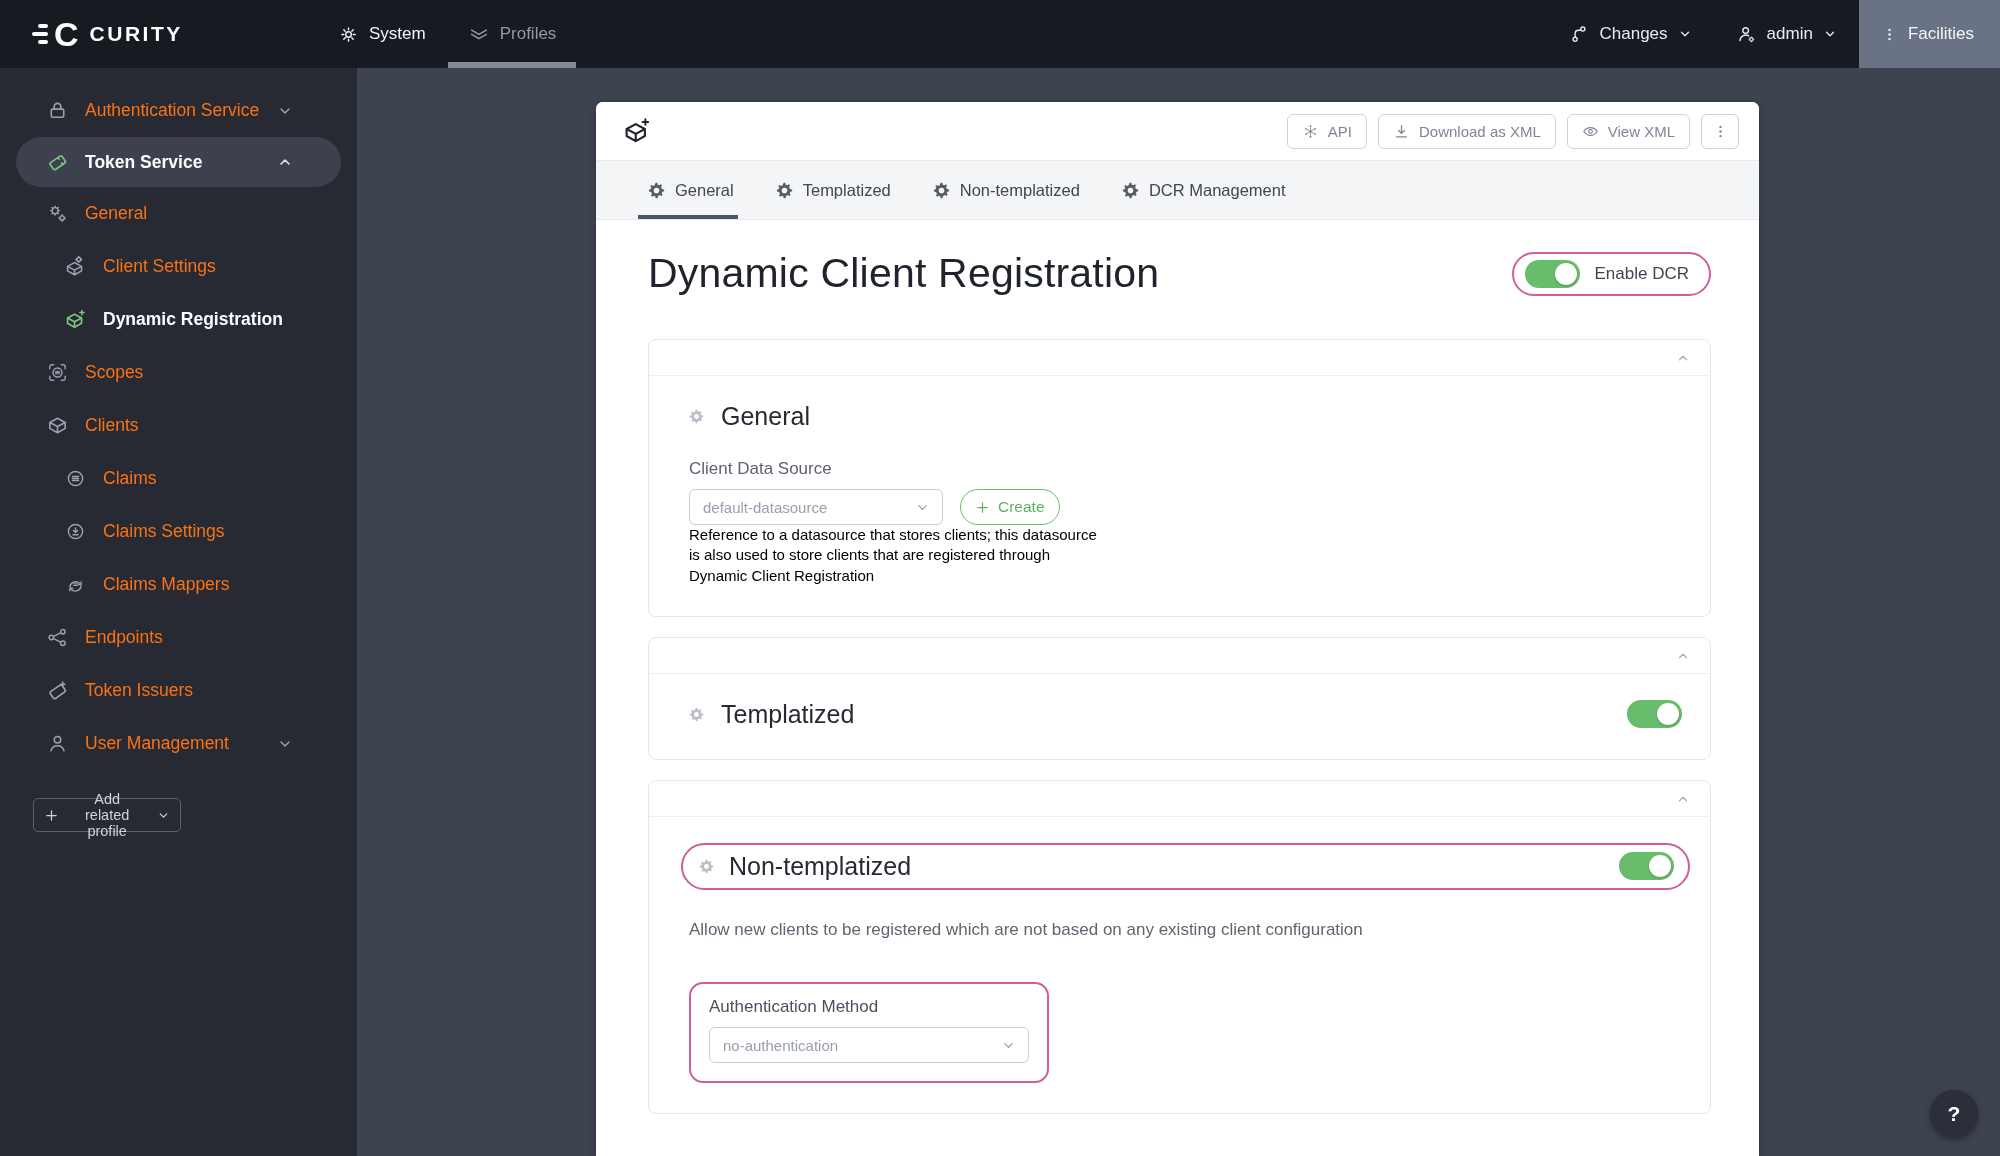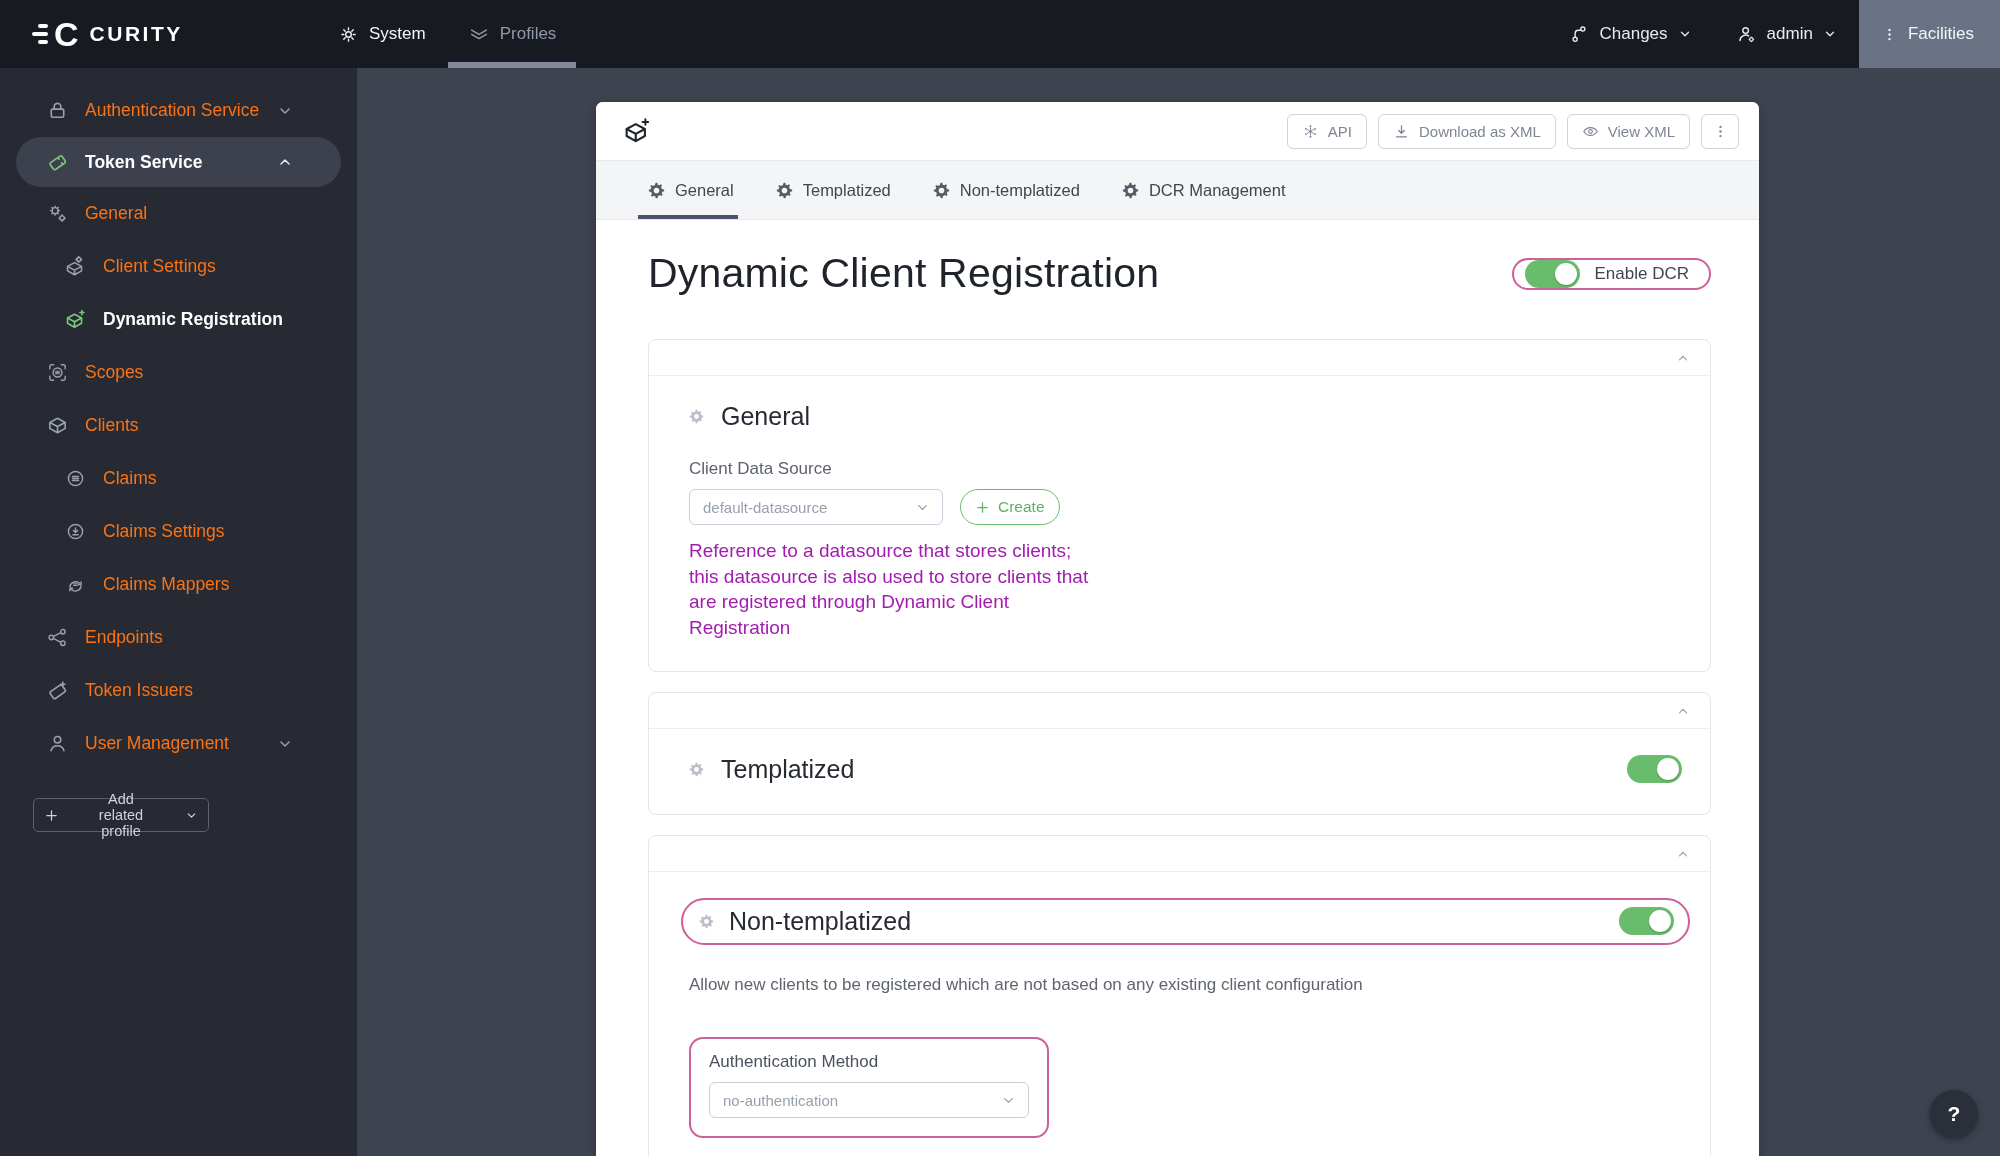--- a/index.html
+++ b/index.html
@@ -34,41 +34,41 @@
   .sidebar { position:absolute; top:68px; left:0; width:357px; bottom:0; background:#272a32; padding-top:16px; }
   .side-item { height:53px; display:flex; align-items:center; color:#f97316; font-size:17.5px; cursor:pointer; position:relative; }
   .side-item .ic { width:23px; height:23px; margin-left:46px; margin-right:16px; color:#9aa1ae; }
   .side-item.lvl2 .ic { margin-left:64px; }
   .side-item .chev { position:absolute; right:48px; width:16px; height:16px; color:#9aa1ae; }
   .side-item.pill { background:#3c414d; border-radius:27px; margin:0 16px; height:50px; color:#fdfdfe; font-weight:700; }
   .side-item.pill .ic { margin-left:30px; color:#7cc57f; }
   .side-item.pill .chev { right:32px; color:#e8eaee; }
   .side-item.selected { color:#fdfdfe; font-weight:700; }
   .side-item.selected .ic { color:#7cc57f; }
-  .add-profile { margin:28px 0 0 33px; width:176px; height:34px; border:1px solid #5a6070; border-radius:5px; display:flex; align-items:center; gap:26px; color:#cfd3db; font-size:14.5px; padding:0 10px; cursor:pointer; }
+  .add-profile { margin:28px 0 0 33px; width:148px; height:34px; border:1px solid #5a6070; border-radius:5px; display:flex; align-items:center; gap:26px; color:#cfd3db; font-size:14.5px; padding:0 10px; cursor:pointer; }
   .add-profile .ic { width:15px; height:15px; }
   .add-profile .chev { width:13px; height:13px; margin-left:2px; }
 
   
   .card { position:absolute; left:596px; top:102px; width:1163px; height:1054px; background:#fff; border-radius:7px 7px 0 0; overflow:hidden; box-shadow:0 2px 8px rgba(0,0,0,.25); }
   .card-header { height:58px; display:flex; align-items:center; padding:0 20px 0 26px; background:#fff; }
   .card-header .doc-ic { width:30px; height:30px; color:#20242c; }
   .hdr-actions { margin-left:auto; display:flex; gap:11px; }
   .hbtn { height:35px; border:1px solid #ced3dc; border-radius:6px; background:#fff; display:flex; align-items:center; gap:9px; color:#7e8594; font-size:15px; padding:16px 14px; cursor:pointer; }
   .hbtn .ic { width:17px; height:17px; }
   .hbtn.icon-only { width:38px; justify-content:center; padding:0; }
   .tabbar { height:60px; background:#f4f5f7; border-top:1px solid #e7e9ed; border-bottom:1px solid #e7e9ed; display:flex; align-items:center; padding-left:52px; gap:42px; }
   .ctab { display:flex; align-items:center; gap:10px; height:100%; position:relative; cursor:pointer; color:#41464f; font-size:16.5px; }
   .ctab .ic { width:17px; height:17px; color:#565b65; }
   .ctab.active::after { content:""; position:absolute; left:-10px; right:-4px; bottom:0; height:4px; background:#4b5468; }
 
   .content { padding:0 48px 0 52px; }
   .title-row { margin-top:30px; display:flex; align-items:center; justify-content:space-between; }
   .page-title { font-size:41px; color:#1f232b; font-weight:500; letter-spacing:.2px; }
-  .enable-pill { border:2px solid #ce5f97; border-radius:26px; height:32px; display:flex; align-items:center; gap:15px; padding:0 20px 0 11px; cursor:pointer; }
+  .enable-pill { border:2px solid #ce5f97; border-radius:26px; height:44px; display:flex; align-items:center; gap:15px; padding:0 20px 0 11px; cursor:pointer; }
   .enable-pill .lbl { font-size:17px; color:#3f4652; }
   .toggle { width:55px; height:28px; background:#6abc6d; border-radius:14px; position:relative; flex:none; cursor:pointer; }
   .toggle::after { content:""; position:absolute; right:3px; top:3px; width:22px; height:22px; background:#fff; border-radius:50%; box-shadow:0 1px 2px rgba(0,0,0,.25); }
 
   .section { border:1px solid #e3e6ea; border-radius:8px; margin-top:42px; background:#fff; }
   .section + .section { margin-top:20px; }
   .collapse-strip { height:36px; position:relative; border-bottom:1px solid #eceef1; }
   .collapse-strip .chev { position:absolute; right:20px; top:11px; width:14px; height:14px; color:#a6adba; cursor:pointer; }
   .sec-body { padding:26px 28px 30px 40px; }
   .sec-head { display:flex; align-items:center; }
@@ -76,21 +76,21 @@
   .sec-title { font-size:25px; color:#262a33; margin-left:17px; font-weight:500; }
   .sec-head .toggle { margin-left:auto; }
 
   .field-label { font-size:17px; color:#5b6270; margin-top:28px; }
   .ds-row { display:flex; gap:17px; margin-top:10px; align-items:center; }
   .select { height:36px; border:1px solid #c9ced8; border-radius:6px; display:flex; align-items:center; justify-content:space-between; padding:0 12px 0 13px; color:#98a0ac; font-size:15px; cursor:pointer; background:#fff; }
   .select .chev { width:15px; height:15px; color:#98a0ac; }
   .select.ds { width:254px; }
   .create-btn { height:36px; border:1.5px solid #6abc6d; border-radius:18px; background:#fff; color:#5cb261; font-size:15.5px; display:flex; align-items:center; gap:8px; padding:0 14px; cursor:pointer; }
   .create-btn .ic { width:15px; height:15px; }
-  .help-text { margin-top:13px; font-size:19px; color:#a21caf; line-height:1.35; max-width:415px; }
+  .help-text { margin-top:0; font-size:15px; color:#000000; line-height:1.35; max-width:415px; }
   .sec-desc { margin-top:22px; font-size:17px; color:#5f6570; line-height:2.15; max-width:1030px; }
 
   .ring-head { border:2px solid #ce5f97; border-radius:28px; margin:0 -8px; padding:7px 14px 7px 16px; display:flex; align-items:center; }
   .ring-head .gear { width:15px; height:15px; color:#b9bec8; }
   .ring-head .sec-title { margin-left:15px; }
   .ring-head .toggle { margin-left:auto; }
   .auth-fieldset { border:2px solid #ce5f97; border-radius:14px; width:360px; margin-top:34px; padding:13px 18px 18px; }
   .auth-fieldset .field-label { margin-top:0; color:#4a5160; }
   .auth-fieldset .select { width:100%; margin-top:10px; }
 

